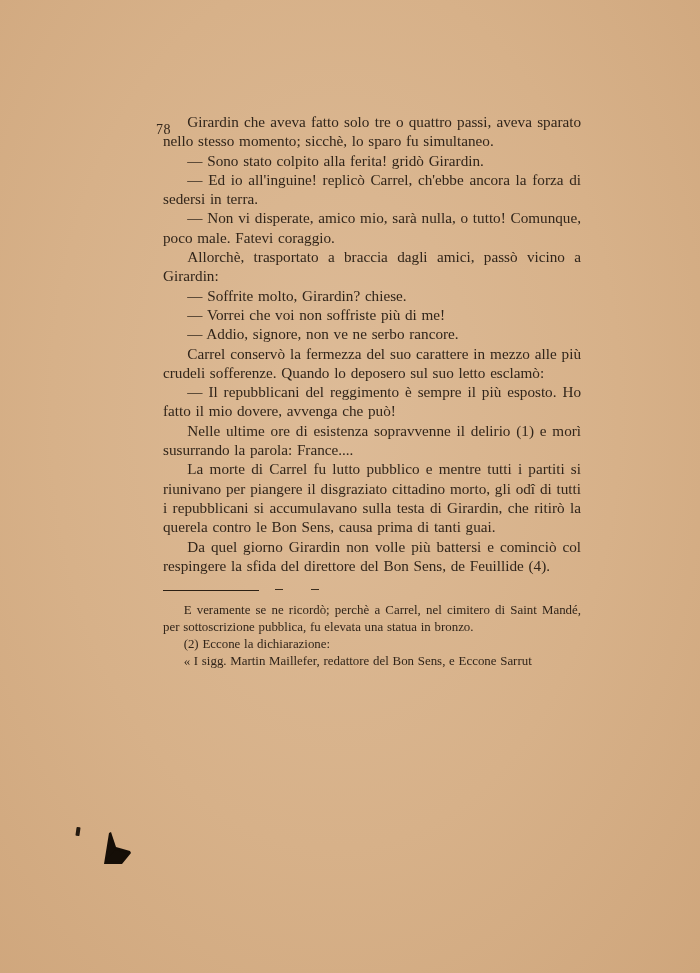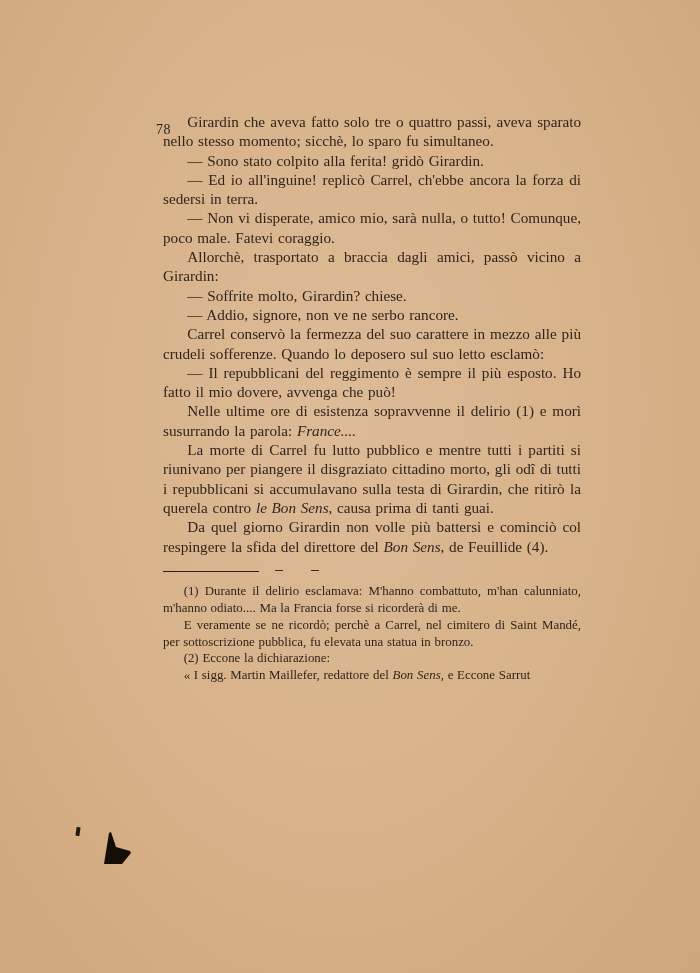--- a/index.html
+++ b/index.html
@@ -21,21 +21,21 @@
     position:absolute;left:163px;top:112px;width:418px;
   }
   .text-block p{
     margin:0;
     text-align:justify;
     text-indent:1.6em;
     font-size:15.2px;
     line-height:19.3px;
     word-spacing:0.06em;
   }
-  .italic{font-style:italic;}
+  .italic{}
   .footnote-sep{
     width:96px;height:0;
     border-top:1.6px solid #2c2014;
     margin:15px 0 0 0;
     position:relative;
   }
   .footnote-sep .dash{
     position:absolute;top:-2px;height:0;border-top:1.4px solid #3a2c1d;width:8px;
   }
   .footnote-sep .dash.d1{left:112px;}
@@ -66,34 +66,34 @@
 
 <div class="page-number">78</div>
 
 <div class="text-block">
   <p><span>Girardin che aveva fatto solo tre o quattro passi, aveva sparato nello stesso momento; sicchè, lo sparo fu simultaneo.</span></p>
   <p><span>— Sono stato colpito alla ferita! gridò Girardin.</span></p>
   <p><span>— Ed io all'inguine! replicò Carrel, ch'ebbe ancora la forza di sedersi in terra.</span></p>
   <p><span>— Non vi disperate, amico mio, sarà nulla, o tutto! Comunque, poco male. Fatevi coraggio.</span></p>
   <p><span>Allorchè, trasportato a braccia dagli amici, passò vicino a Girardin:</span></p>
   <p><span>— Soffrite molto, Girardin? chiese.</span></p>
+  <p><span>— Vorrei che voi non soffriste più di me!</span></p>
   <p><span>— Addio, signore, non ve ne serbo rancore.</span></p>
   <p><span>Carrel conservò la fermezza del suo carattere in mezzo alle più crudeli sofferenze. Quando lo deposero sul suo letto esclamò:</span></p>
   <p><span>— Il repubblicani del reggimento è sempre il più esposto. Ho fatto il mio dovere, avvenga che può!</span></p>
   <p><span>Nelle ultime ore di esistenza sopravvenne il delirio (1) e morì susurrando la parola: </span><span class="italic">France....</span></p>
   <p><span>La morte di Carrel fu lutto pubblico e mentre tutti i partiti si riunivano per piangere il disgraziato cittadino morto, gli odî di tutti i repubblicani si accumulavano sulla testa di Girardin, che ritirò la querela contro </span><span class="italic">le Bon Sens</span><span>, causa prima di tanti guai.</span></p>
   <p><span>Da quel giorno Girardin non volle più battersi e cominciò col respingere la sfida del direttore del </span><span class="italic">Bon Sens</span><span>, de Feuillide (4).</span></p>
 
   <div class="footnote-sep">
     <span class="dash d1"></span>
     <span class="dash d2"></span>
   </div>
 
   <div class="footnotes">
-    <p><span>(1) Durante il delirio esclamava: M'hanno combattuto, m'han calunniato, m'hanno odiato.... Ma la Francia forse si ricorderà di me.</span></p>
     <p><span>E veramente se ne ricordò; perchè a Carrel, nel cimitero di Saint Mandé, per sottoscrizione pubblica, fu elevata una statua in bronzo.</span></p>
     <p><span>(2) Eccone la dichiarazione:</span></p>
     <p><span>« I sigg. Martin Maillefer, redattore del </span><span class="italic">Bon Sens</span><span>, e Eccone Sarrut</span></p>
   </div>
 </div>
 
 <div class="edge-speck"></div>
 
 <svg class="ink-blot" viewBox="0 0 32 34" width="32" height="34">
   <path d="M3,33 L8,2 L10,1 L15,16 L29,20 L30,22 L21,33 Z" fill="#150e07"></path>

